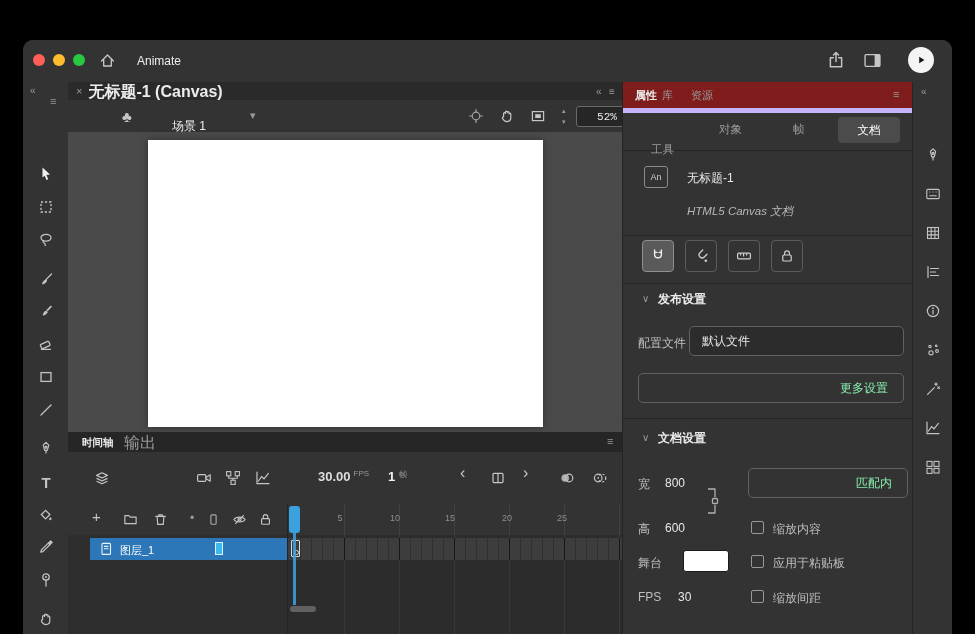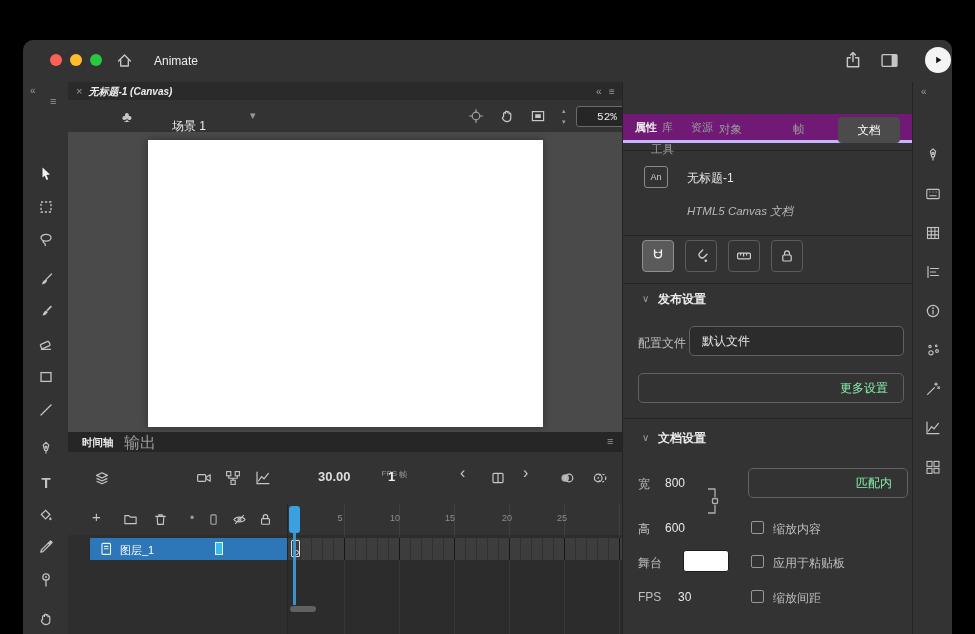--- a/index.html
+++ b/index.html
@@ -43,21 +43,21 @@
     background-position:2px 0;}
   .ruler-strip{background-color:#333;
     background-image:repeating-linear-gradient(90deg,transparent 0 54px,#404040 54px 55px);
     background-position:2px 0;}
 </style>
 </head>
 <body>
 
 <div class="abs window">
 
-  <div class="abs" style="left:17px;top:0;width:929px;height:42px;background:#333;border-bottom:1px solid #262626;">
+  <div class="abs" style="left:0;top:0;width:929px;height:42px;background:#333;border-bottom:1px solid #262626;">
     <div class="abs dot" style="left:10px;top:14px;background:#ff5f57;"></div>
     <div class="abs dot" style="left:30px;top:14px;background:#febc2e;"></div>
     <div class="abs dot" style="left:50px;top:14px;background:#28c840;"></div>
 
     <div class="abs ico" style="left:76px;top:12px;">
       <svg width="17" height="17" viewBox="0 0 16 16" stroke="currentColor" fill="none" stroke-width="1.3" stroke-linecap="round" stroke-linejoin="round">
         <path d="M2.4 8.4 L8 2.8 L13.6 8.4 M4.4 7.4 V13.2 H11.6 V7.4"></path>
       </svg>
     </div>
 
@@ -165,21 +165,21 @@
       <svg width="16" height="16" viewBox="0 0 16 16" stroke="currentColor" fill="none" stroke-width="1.2" stroke-linejoin="round">
           <path d="M4.6 8.6 V5.4 a.9 .9 0 0 1 1.8 0 V4 a.9 .9 0 0 1 1.8 0 v.6 a.9 .9 0 0 1 1.8 0 V6 a.9 .9 0 0 1 1.8 0 v3.6 c0 2.6-1.7 4-3.9 4 -2.1 0-3.3-1-4.2-2.8 -.5-1-.2-1.8 .9-2.2 Z"></path>
         </svg>
     </div>
 
   </div>
 
   <div class="abs" style="left:45px;top:42px;width:554px;height:18px;background:#2a2a2a;">
     <div class="abs" style="left:8px;top:0;height:18px;display:flex;align-items:center;gap:6px;">
       <span class="txt dim" style="font-size:11px;">×</span>
-      <span class="txt bright bold" style="font-size:10px;font-style:italic;">无标题-1 (Canvas)</span>
+      <span class="txt bright bold" style="font-size:16px;">无标题-1 (Canvas)</span>
     </div>
     <div class="abs txt dim" style="left:528px;top:3px;font-size:10px;">«</div>
     <div class="abs txt dim" style="left:541px;top:3px;font-size:10px;">≡</div>
   </div>
 
   <div class="abs" style="left:45px;top:60px;width:554px;height:32px;background:#333;border-bottom:1px solid #232323;">
     <div class="abs ico" style="left:54px;top:8px;font-size:15px;">♣</div>
     <div class="abs txt bright" style="left:104px;top:20px;font-size:12px;">场景 1</div>
     <div class="abs txt dim" style="left:182px;top:9px;font-size:11px;">▾</div>
 
@@ -240,21 +240,21 @@
           <path d="M3.7 5.8 V8.2 H12.3 V5.8 M8 8.2 V10.2"></path>
         </svg>
     </div>
     <div class="abs ico" style="left:187px;top:18px;">
       <svg width="16" height="16" viewBox="0 0 16 16" stroke="currentColor" fill="none" stroke-width="1.2" stroke-linecap="round">
           <path d="M2 2 V13.6 H14"></path>
           <path d="M3.4 11 L6.6 6.6 L9 8.8 L13.4 3.4"></path>
         </svg>
     </div>
 
-    <div class="abs" style="left:250px;top:17px;display:flex;align-items:flex-start;gap:28px;">
+    <div class="abs" style="left:250px;top:17px;display:flex;align-items:flex-start;">
       <span class="value bold" style="font-size:13px;color:#dedede;">30.00</span>
       <span class="dim" style="font-size:8px;margin-left:3px;">FPS</span>
     </div>
     <div class="abs" style="left:320px;top:17px;display:flex;align-items:flex-start;">
       <span class="value bold" style="font-size:13px;color:#f0f0f0;">1</span>
       <span class="dim" style="font-size:8px;margin-left:4px;">帧</span>
     </div>
 
     <span class="abs txt" style="left:392px;top:14px;font-size:16px;">‹</span>
     <div class="abs ico" style="left:422px;top:18px;">
@@ -342,21 +342,21 @@
   </div>
 
   <div class="abs" style="left:266px;top:466px;width:11px;height:27px;background:#3aa0e0;border-radius:3px;"></div>
   <div class="abs" style="left:270px;top:493px;width:3px;height:72px;background:rgba(62,165,228,.85);"></div>
 
   <div class="abs" style="left:264px;top:464px;width:1px;height:130px;background:#242424;"></div>
   <div class="abs" style="left:267px;top:566px;width:26px;height:6px;background:#616161;border-radius:3px;"></div>
 
   <div class="abs" style="left:599px;top:42px;width:290px;height:552px;background:#333;border-left:1px solid #232323;box-sizing:border-box;">
 
-    <div class="abs" style="left:0;top:0;width:290px;height:26px;background:#701a75;border-bottom:3px solid #c4b5fd;margin-top:32px;">
+    <div class="abs" style="left:0;top:0;width:290px;height:26px;background:#7f1d1d;border-bottom:5px solid #c4b5fd;">
       <span class="abs txt bright bold" style="left:12px;top:7px;font-size:11px;">属性</span>
       <span class="abs txt dim" style="left:39px;top:7px;font-size:11px;">库</span>
       <span class="abs txt dim" style="left:68px;top:7px;font-size:11px;">资源</span>
       <span class="abs txt dim" style="left:270px;top:6px;font-size:11px;">≡</span>
     </div>
 
     <div class="abs" style="left:0;top:26px;width:290px;height:42px;border-bottom:1px solid #242424;">
       <span class="abs txt dim" style="left:28px;top:15px;font-size:11.5px;margin-top:20px;">工具</span>
       <span class="abs txt dim" style="left:96px;top:15px;font-size:11.5px;">对象</span>
       <span class="abs txt dim" style="left:170px;top:15px;font-size:11.5px;">帧</span>

